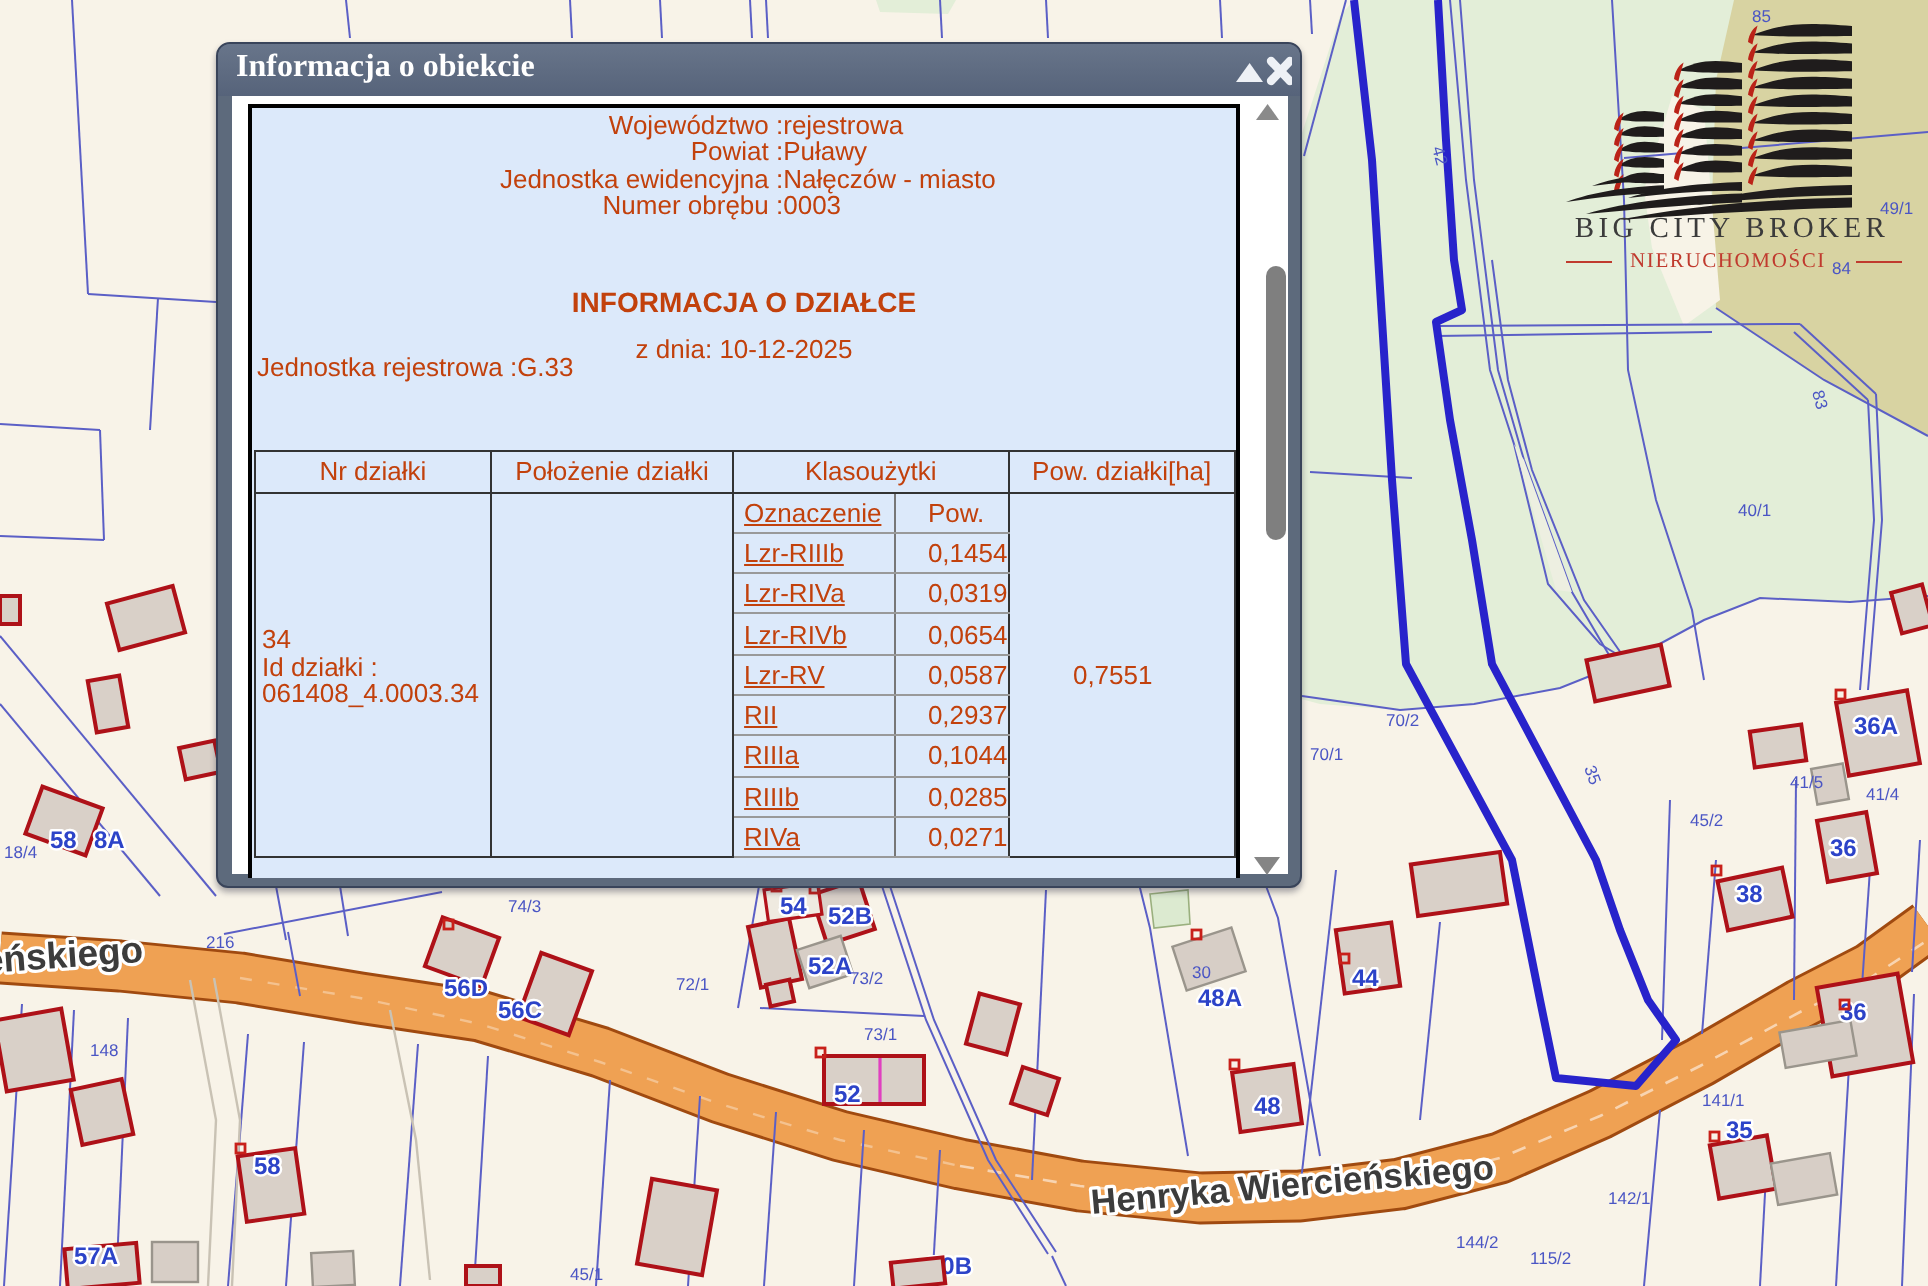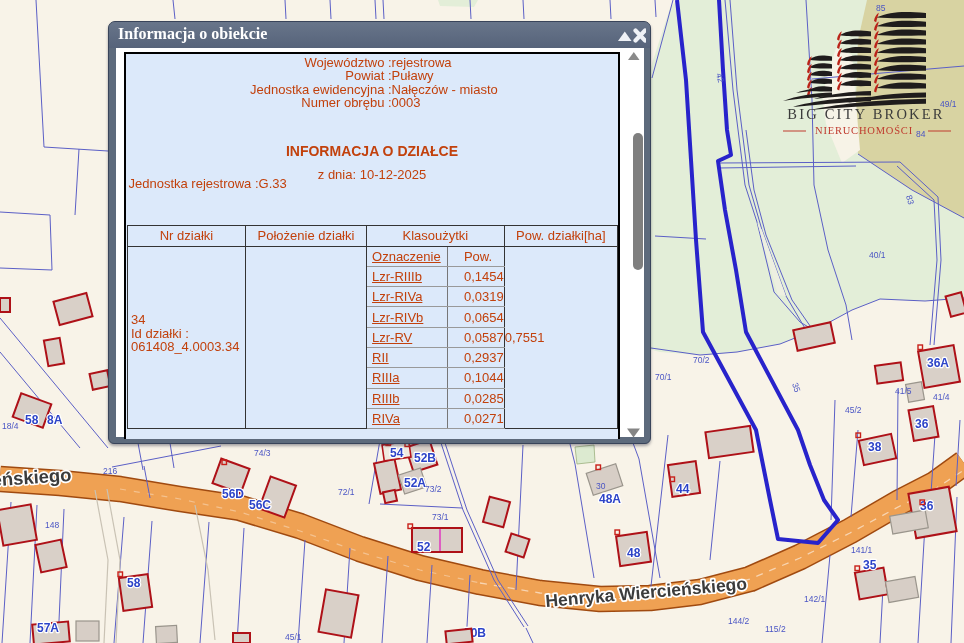--- a/index.html
+++ b/index.html
@@ -21,21 +21,21 @@
 table{position:absolute;left:1px;top:171px;border-collapse:collapse;table-layout:fixed;
  font-size:13px;}
 td{padding:0;height:19.3px;vertical-align:middle;}
 tr.h td{text-align:center;height:19.5px;border-bottom:1px solid #333;margin-top:24px;}
 table{border:1.5px solid #333;}
 td.b1{border-right:1px solid #333;}
 td.c1{border-right:1px solid #333;line-height:13.5px;padding-left:3px;vertical-align:middle;padding-bottom:8px;}
 td.c2{border-right:1px solid #333;}
 td.oz{border-right:1px solid #777;border-bottom:1px solid #999;padding-left:5px;text-decoration:underline;}
 td.pw{border-right:1px solid #333;border-bottom:1px solid #999;padding-left:16px;}
-td.tot{text-align:left;padding-right:9px;margin-left:36px;}
+td.tot{text-align:center;padding-right:9px;margin-left:36px;}
 </style></head><body>
 <div id="map"><svg width="964" height="643" viewBox="0 0 964 643" font-family="Liberation Sans, sans-serif">
 <rect width="964" height="643" fill="#f8f3e8"></rect>
 <polygon points="645,85 670,8 677,0 964,0 964,299 925,301 880,299 852,310 815,330 780,344 737,352 700,355 660,352 645,348" fill="#e3eed8"></polygon>
 <polygon points="438,0 478,0 474,7 440,6" fill="#e3eed8"></polygon>
 <polygon points="575,447 594,445 595,462 577,464" fill="#dcead0" stroke="#9ab07e" stroke-width="0.8"></polygon>
 <polygon points="867,0 964,0 964,218 912,190 858,154 856,100 858,40" fill="#d8d3a2"></polygon>
 <polygon points="822,95 836,48 852,55 860,150 842,163 826,124" fill="#f7f3e7"></polygon>
 <polyline points="0,479 60,483 120,489 180,499 240,508 300,526 360,549 420,568 480,582 540,593 600,599 650,598 700,592 750,579 800,557 850,531 900,502 935,484 964,463" fill="none" stroke="#a04a10" stroke-width="26.5" stroke-linejoin="round"></polyline>
 <polyline points="0,479 60,483 120,489 180,499 240,508 300,526 360,549 420,568 480,582 540,593 600,599 650,598 700,592 750,579 800,557 850,531 900,502 935,484 964,463" fill="none" stroke="#efa153" stroke-width="23.5" stroke-linejoin="round"></polyline>

